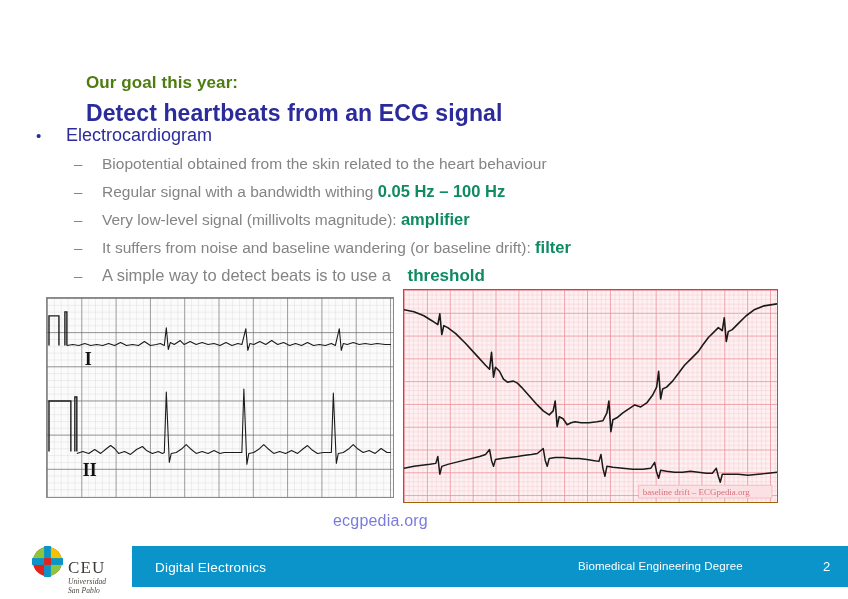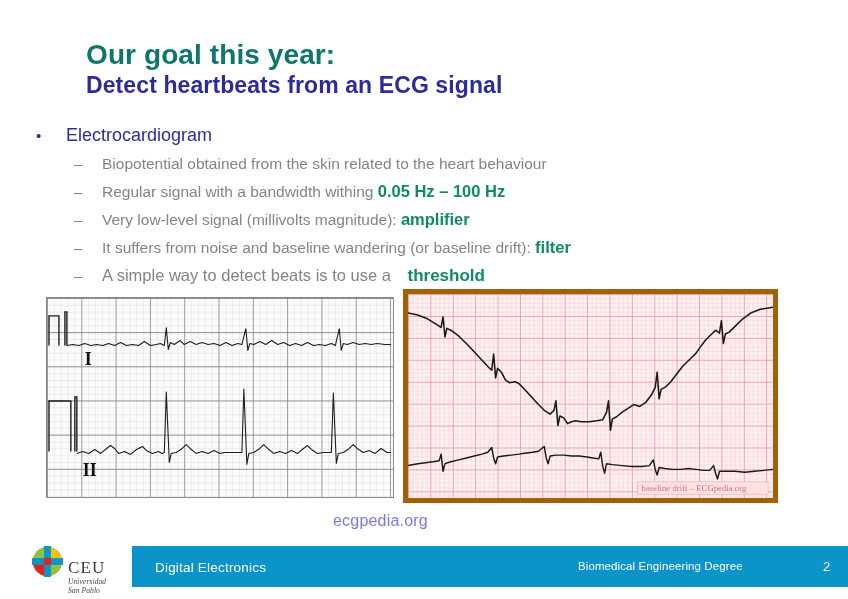--- a/index.html
+++ b/index.html
@@ -17,26 +17,27 @@
   }
 
   
   #title-block {
     position: absolute;
     left: 86px;
     top: 40px;
     width: 700px;
   }
   #title-line-1 {
-    font-size: 28px;
+    font-size: 17px;
     font-weight: bold;
-    color: #0f766e;
+    color: #4d7c0f;
     line-height: 30px;
     letter-spacing: 0.1px;
     white-space: nowrap;
+    margin-top: 28px;
   }
   #title-line-2 {
     font-size: 23px;
     font-weight: bold;
     color: #2b2b9c;
     line-height: 31px;
     letter-spacing: 0.1px;
     white-space: nowrap;
   }
 
@@ -98,21 +99,21 @@
     box-sizing: border-box;
     overflow: hidden;
   }
   #fig-right {
     position: absolute;
     left: 403px;
     top: 289px;
     width: 375px;
     height: 214px;
     background: #e5e5e5;
-    border: 5px solid #a16207;
+    border: 1px solid #a16207;
     box-sizing: border-box;
     overflow: hidden;
     text-decoration: underline;
   }
   .fig-svg { display: block; width: 100%; height: 100%; }
 
   #ecg-source-link {
     position: absolute;
     left: 333px;
     top: 512px;

